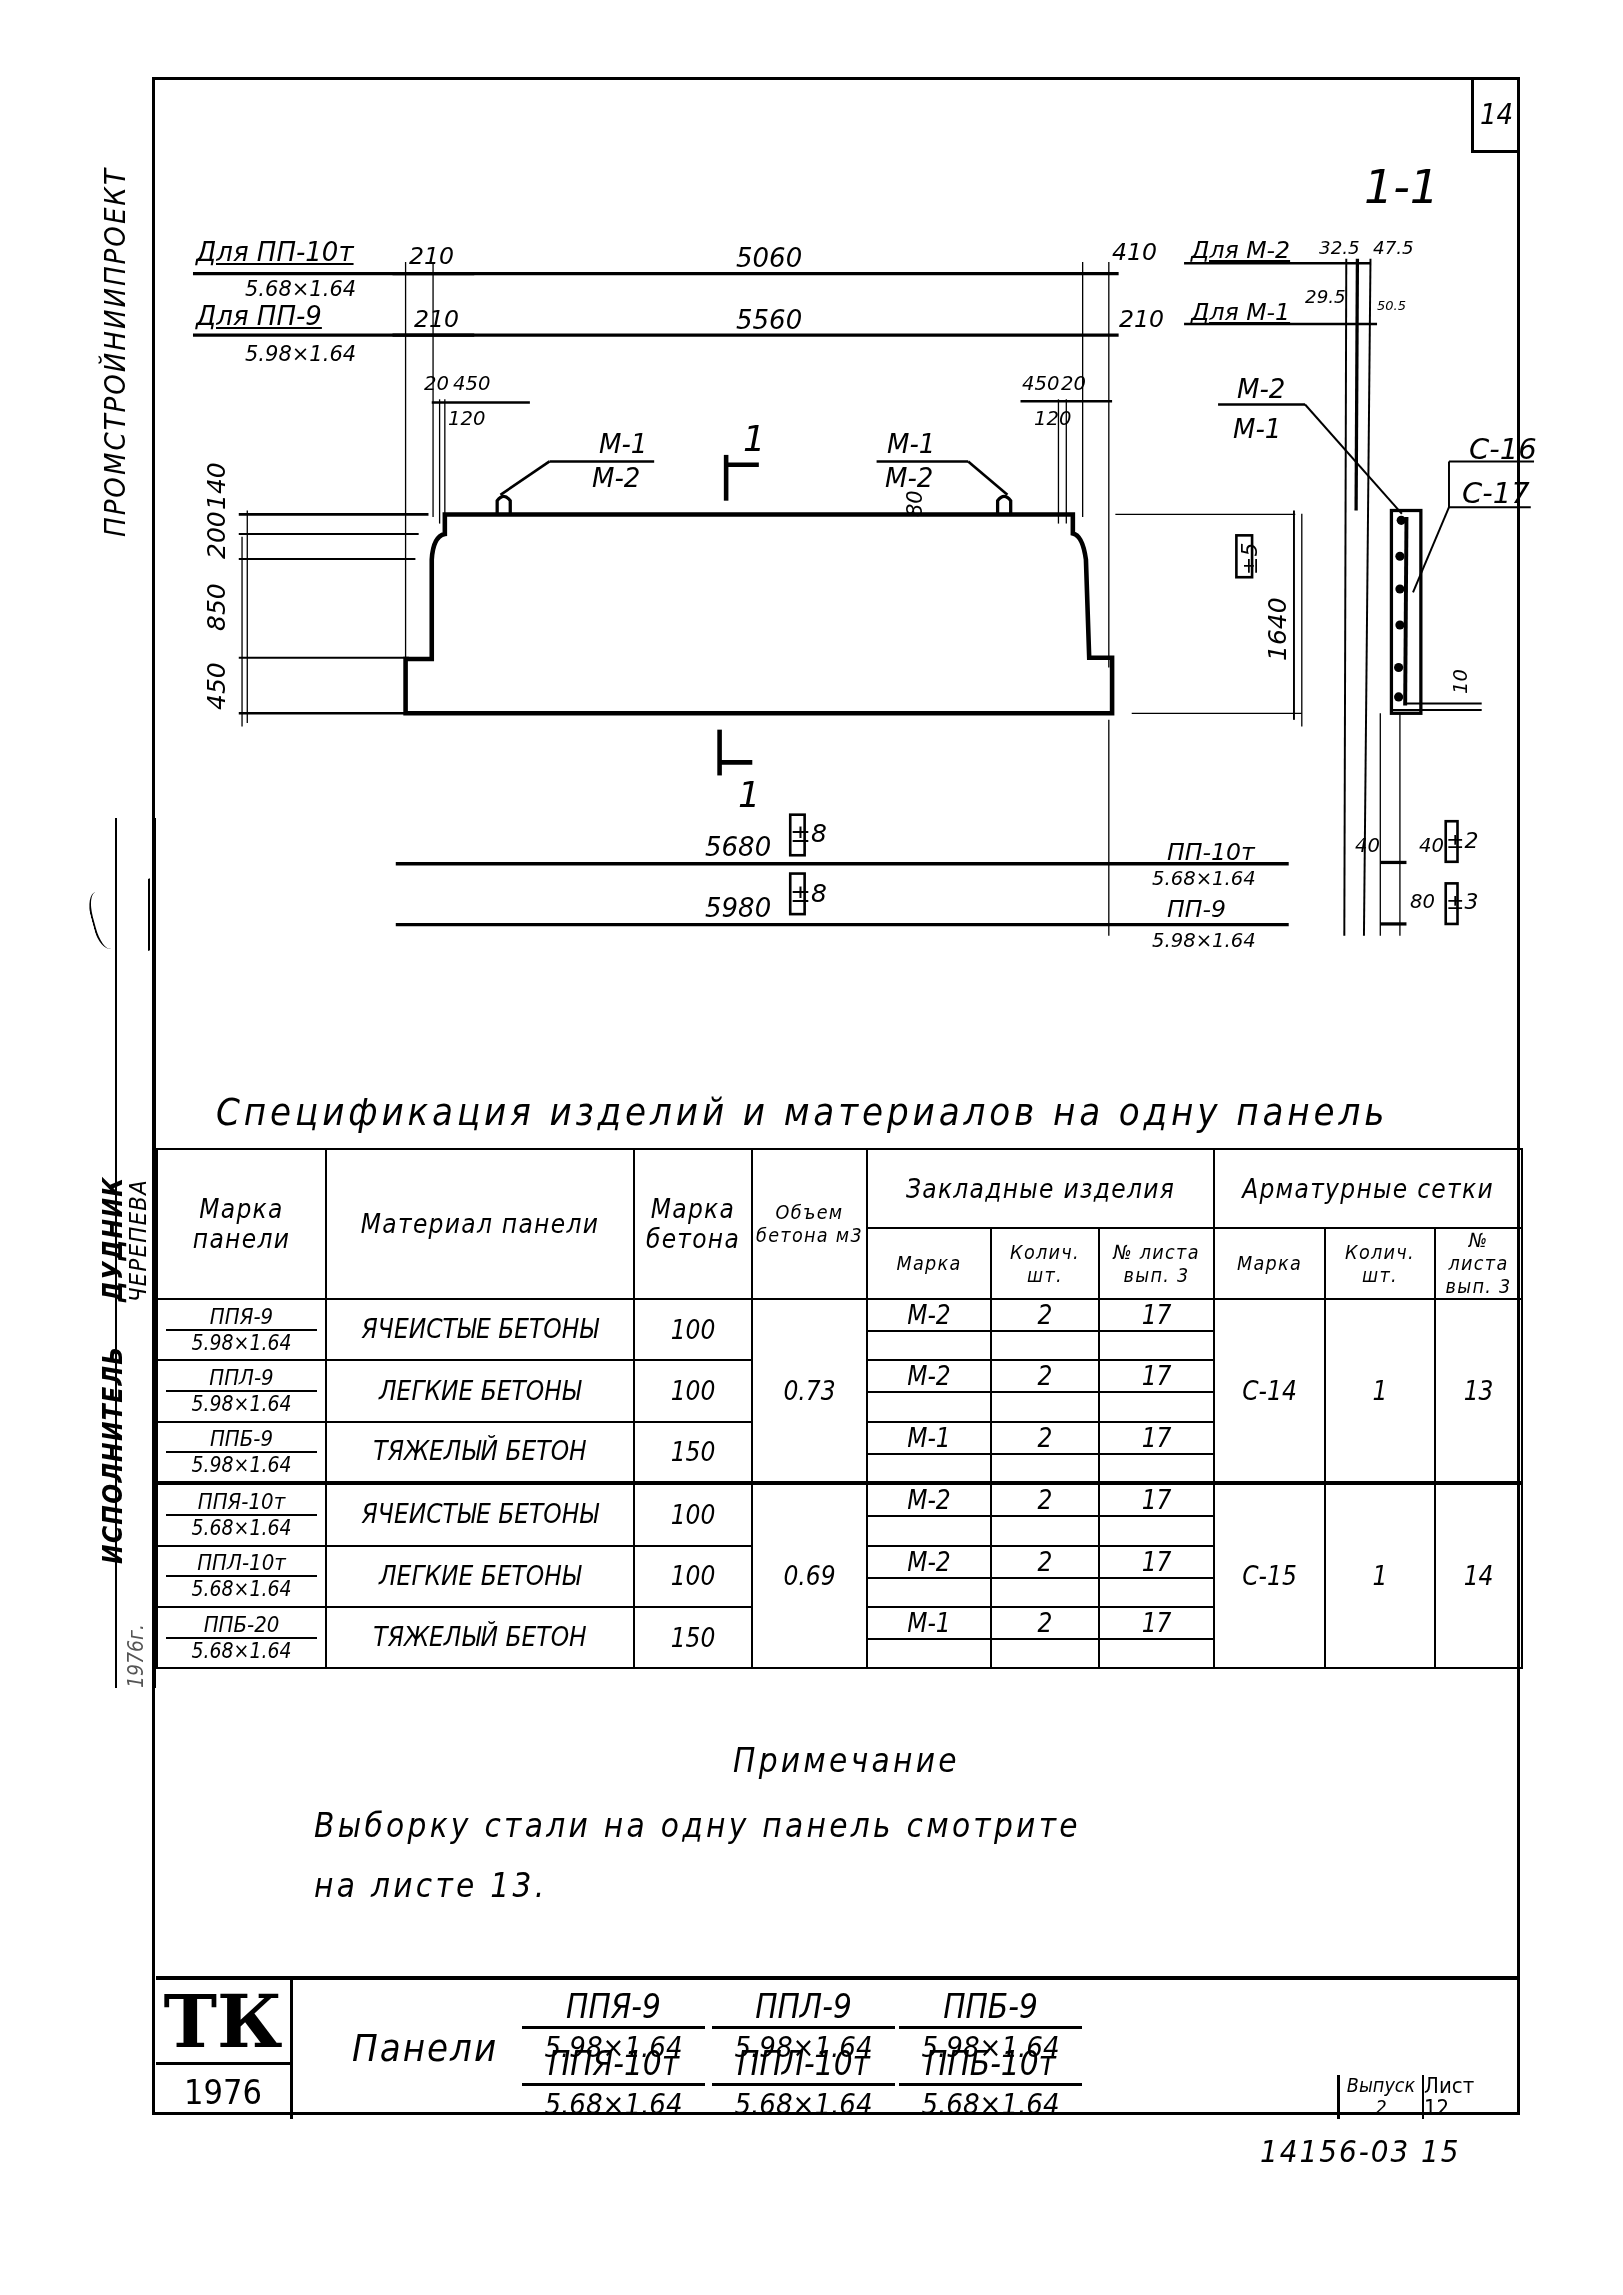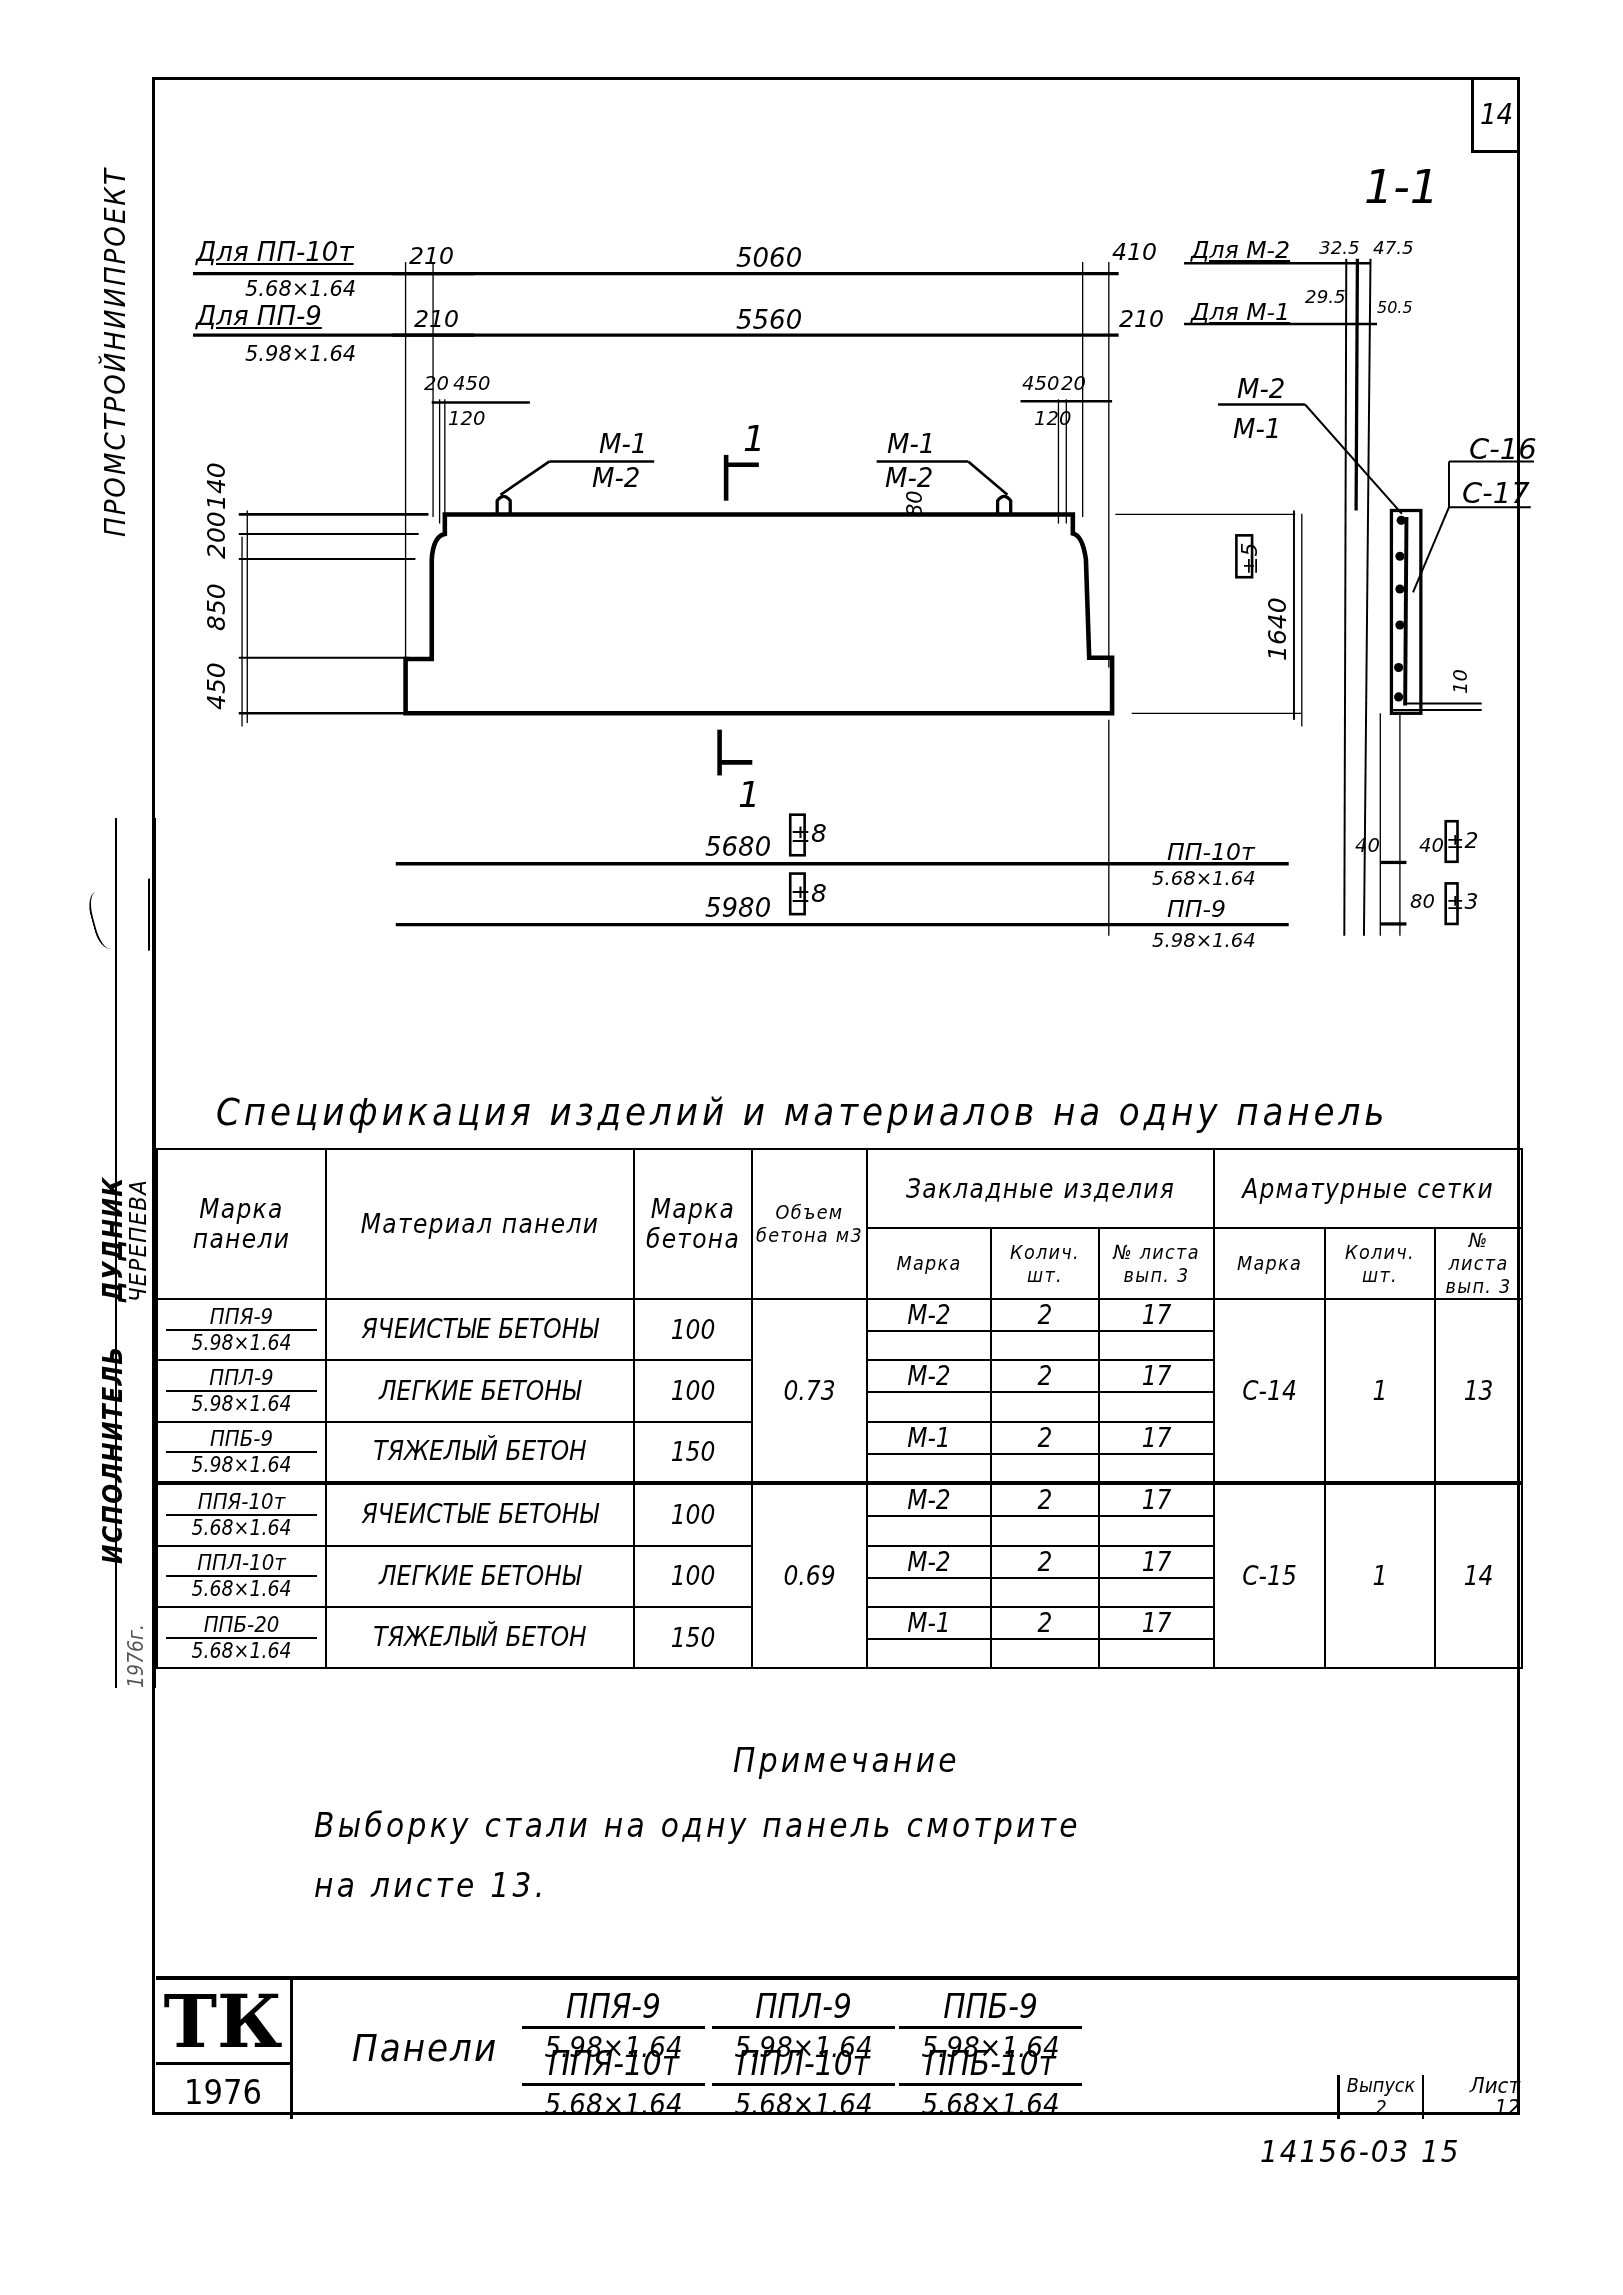--- a/index.html
+++ b/index.html
@@ -28,21 +28,21 @@
   .tb{position:absolute;left:156px;top:1976px;width:1364px;height:139px;border-top:4.6px solid #000;box-sizing:border-box;}
   .tk{position:absolute;left:0;top:0;width:137px;height:85px;border-right:3.3px solid #000;border-bottom:3.3px solid #000;box-sizing:border-box;
       font-family:"DejaVu Serif","Liberation Serif",serif;font-size:72px;font-weight:bold;display:flex;align-items:center;justify-content:center;}
   .year{position:absolute;left:0;top:85px;width:137px;height:54px;border-right:3.3px solid #000;box-sizing:border-box;font-size:34px;display:flex;align-items:center;justify-content:center;}
   .panels-label{position:absolute;left:196px;top:46px;font-size:38px;font-style:italic;letter-spacing:2px;}
   .frac{position:absolute;text-align:center;font-style:italic;width:183px;}
   .frac .n{display:block;font-size:33px;line-height:38px;border-bottom:3.3px solid #000;}
   .frac .d{display:block;font-size:29px;line-height:37px;}
   .series{position:absolute;right:0;top:0;width:183px;height:95px;border-left:3.3px solid #000;border-bottom:3.3px solid #000;box-sizing:border-box;text-align:center;font-style:italic;font-size:26px;line-height:38px;padding-top:6.5px;}
   .issue{position:absolute;right:98px;top:95px;width:85px;height:44px;border-left:3.3px solid #000;box-sizing:border-box;text-align:center;font-style:italic;font-size:19.6px;line-height:22px;}
-  .sheet{position:absolute;right:0;top:95px;width:98px;height:44px;border-left:2.6px solid #000;box-sizing:border-box;text-align:right;font-style:italic;font-size:22px;line-height:22px;padding-left:28px;}
+  .sheet{position:absolute;right:0;top:95px;width:98px;height:44px;border-left:2.6px solid #000;box-sizing:border-box;text-align:left;font-size:22px;line-height:22px;}
   .archive{position:absolute;left:1260px;top:2133px;font-size:31px;font-style:italic;letter-spacing:2px;}
 </style>
 </head>
 <body>
 
 <div class="frame"></div>
 <div class="sheetbox">14</div>
 
 <div class="vtext" style="left:98px;top:537px;font-size:29px;letter-spacing:2px;">ПРОМСТРОЙНИИПРОЕКТ</div>
 <div class="abs" style="left:115px;top:818px;width:37px;height:870px;border-left:2.6px solid #000;border-right:2.6px solid #000;"></div>
@@ -181,21 +181,21 @@
 <div class="abs hand" style="left:705px;top:893px;font-size:26px;">5980</div>
 <div class="abs hand" style="left:790px;top:879px;font-size:25px;">±8</div>
 <div class="abs hand" style="left:1167px;top:895px;font-size:23.6px;">ПП-9</div>
 <div class="abs hand" style="left:1152px;top:929px;font-size:19.6px;">5.98×1.64</div>
 
 <div class="abs hand" style="left:1191px;top:236px;font-size:23.6px;text-decoration:underline;">Для М-2</div>
 <div class="abs hand" style="left:1319px;top:237px;font-size:18.3px;">32.5</div>
 <div class="abs hand" style="left:1373px;top:237px;font-size:18.3px;">47.5</div>
 <div class="abs hand" style="left:1191px;top:298px;font-size:23.6px;text-decoration:underline;">Для М-1</div>
 <div class="abs hand" style="left:1305px;top:286px;font-size:18.3px;">29.5</div>
-<div class="abs hand" style="left:1377px;top:298px;font-size:16px;">50.5</div>
+<div class="abs hand" style="left:1377px;top:298px;font-size:13px;">50.5</div>
 <div class="abs hand" style="left:1237px;top:374px;font-size:26px;">М-2</div>
 <div class="abs hand" style="left:1233px;top:414px;font-size:26px;">М-1</div>
 <div class="abs hand" style="left:1469px;top:432px;font-size:29px;">С-16</div>
 <div class="abs hand" style="left:1462px;top:476px;font-size:29px;text-align:center;">С-17</div>
 <div class="vtext hand" style="left:1449px;top:694px;font-size:19.6px;">10</div>
 <div class="abs hand" style="left:1355px;top:834px;font-size:19.6px;">40</div>
 <div class="abs hand" style="left:1419px;top:834px;font-size:19.6px;">40</div>
 <div class="abs hand" style="left:1446px;top:828px;font-size:22px;">±2</div>
 <div class="abs hand" style="left:1410px;top:890px;font-size:19.6px;">80</div>
 <div class="abs hand" style="left:1446px;top:889px;font-size:22px;">±3</div>

